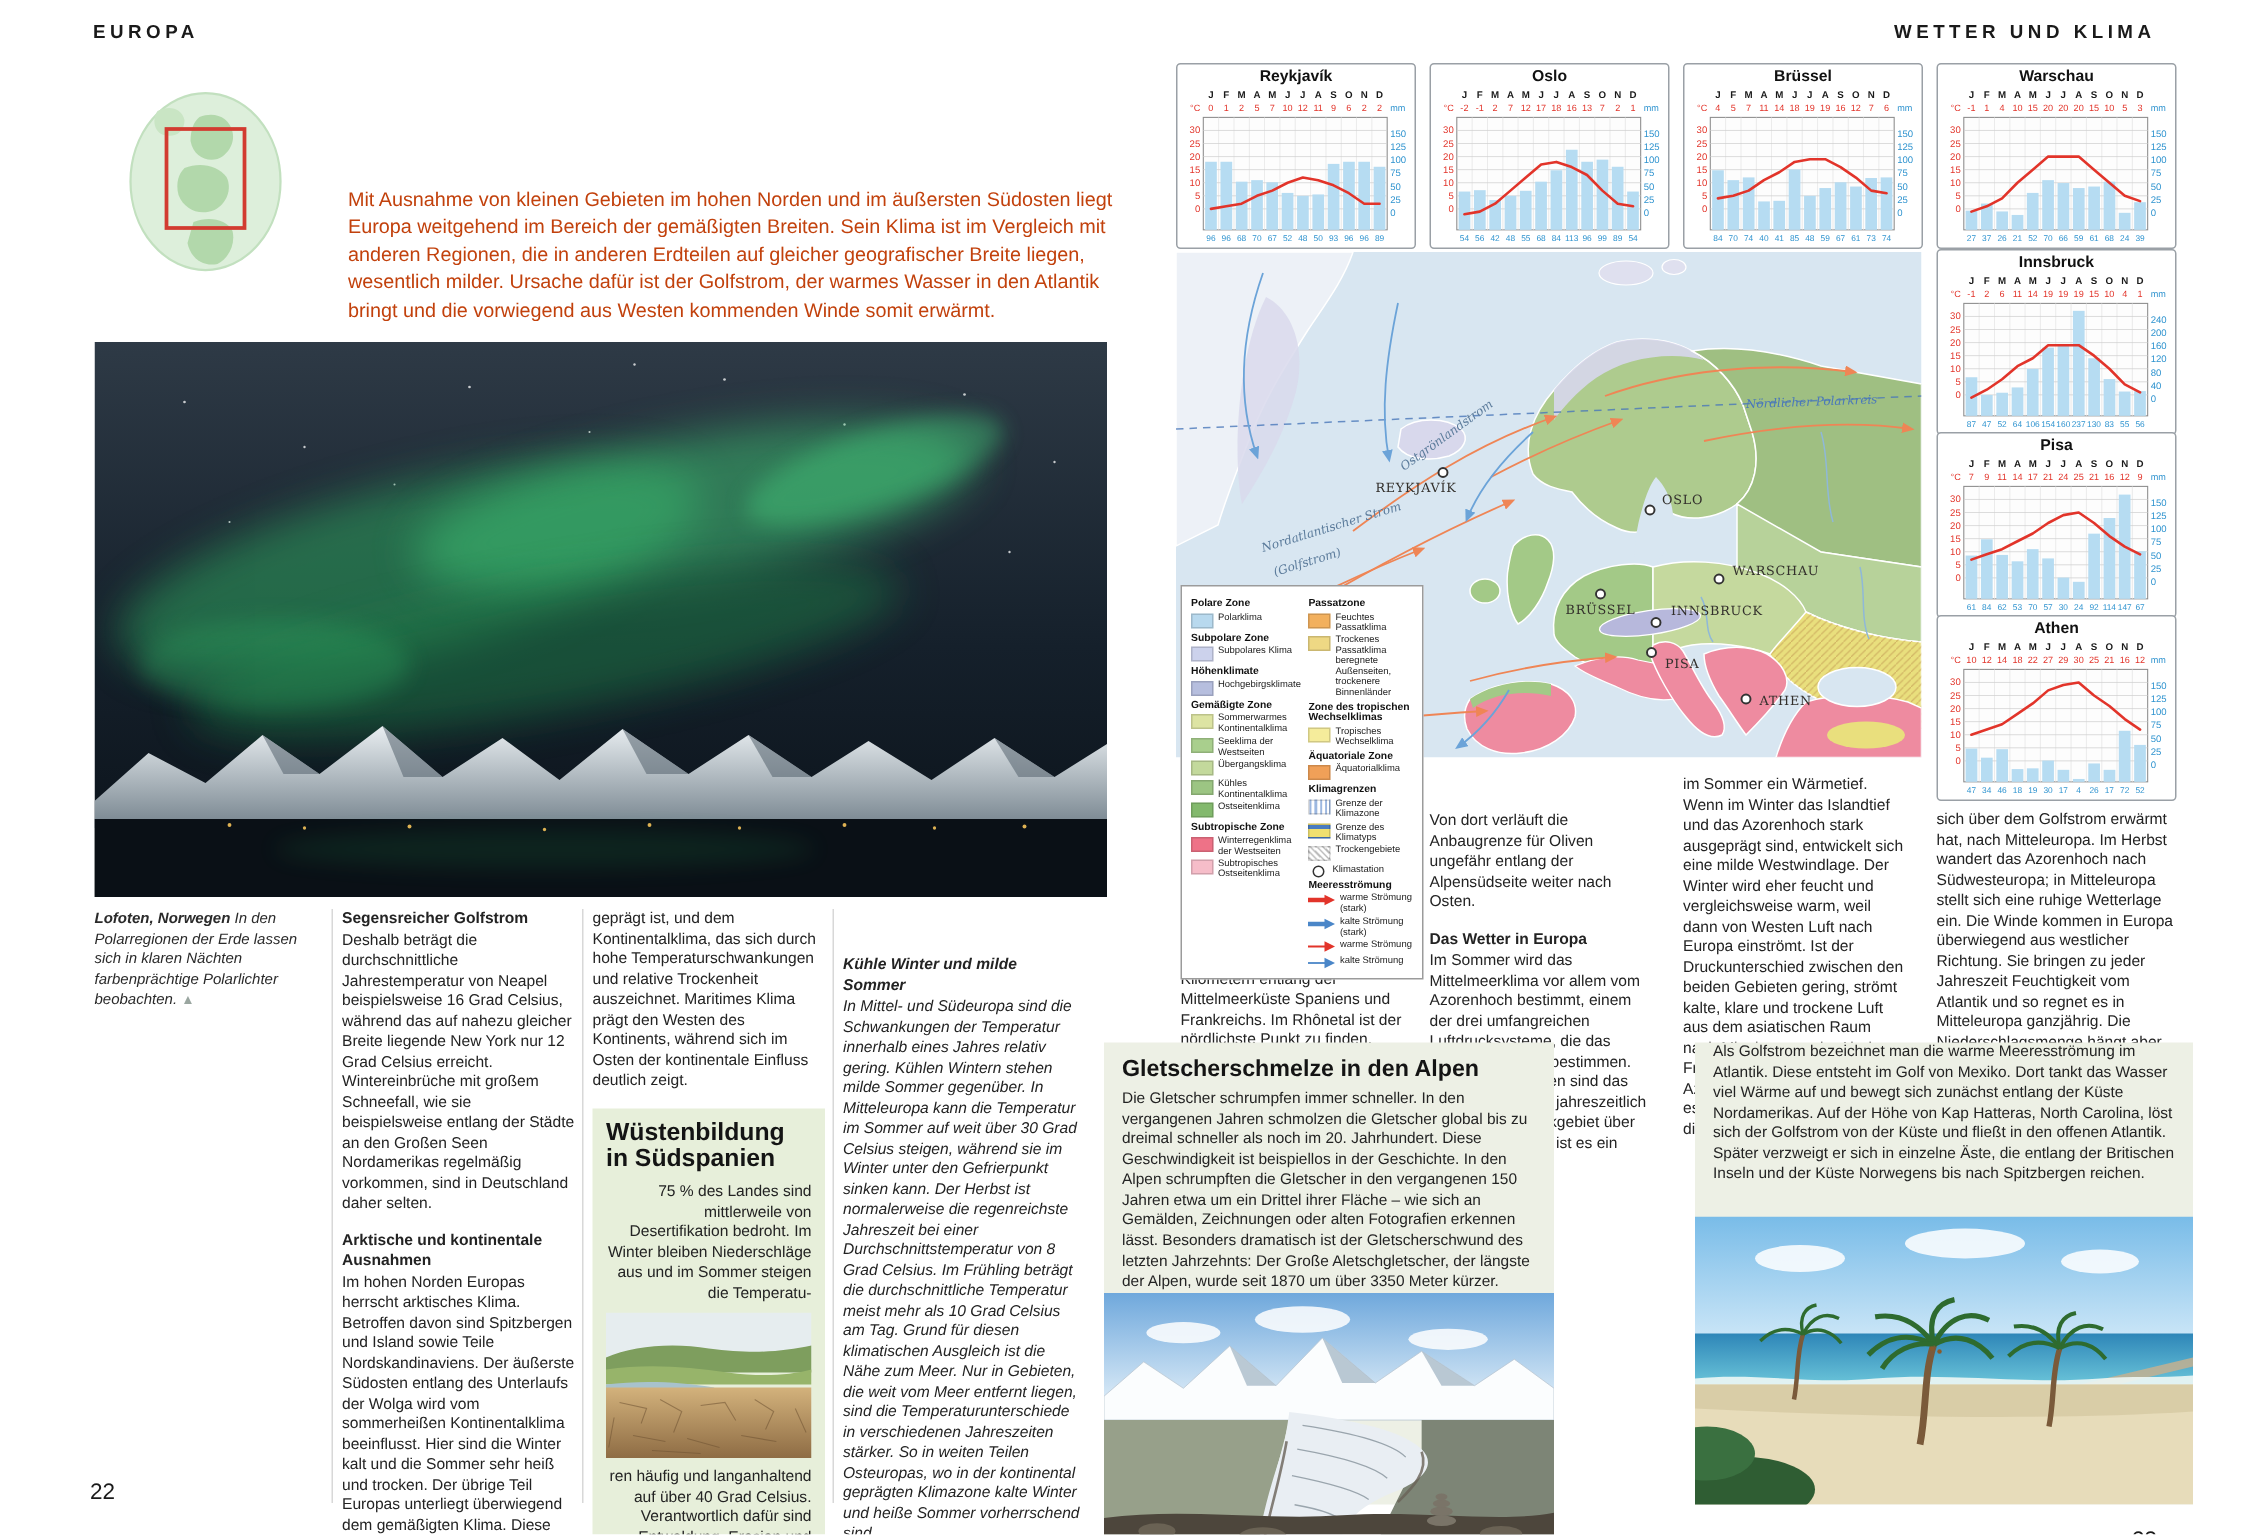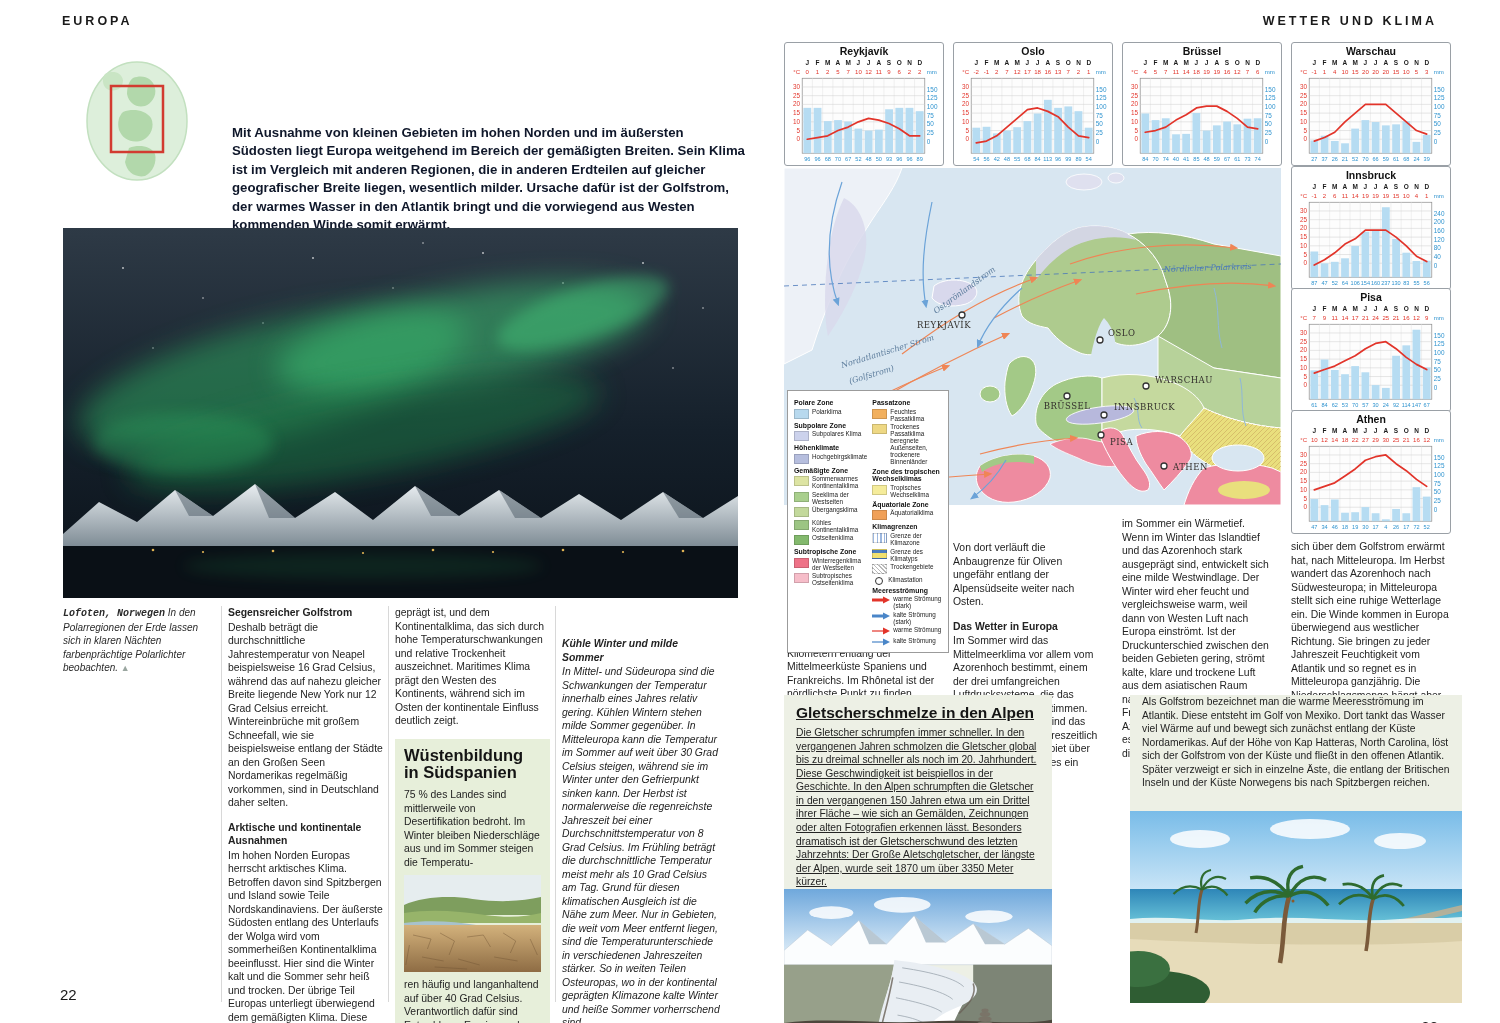--- a/index.html
+++ b/index.html
@@ -11,42 +11,42 @@
   #runhead-right{right:63px;top:14px;}
   .pagenum{font-size:15px;color:#1a1a1a;}
   #pagenum-left{left:60px;top:986px;}
   #pagenum-right{right:62px;top:986px;margin-top:32px;}
 
   
   #globe{left:85px;top:60px;width:105px;height:122px;}
   #title{left:232px;top:48px;width:520px;line-height:1.04;color:#58595c;font-weight:bold;}
   .t-big{font-size:41px;}
   .t-med{font-size:28px;}
-  #intro{left:232px;top:124px;width:514px;font-size:13.2px;font-weight:bold;color:#0f172a;line-height:1.4;}
+  #intro{left:232px;top:124px;width:514px;font-size:13.2px;font-weight:normal;color:#c2410c;line-height:1.4;}
 
   #aurora{left:63px;top:228px;width:675px;height:370px;}
   #aurora svg,#desert svg,.boxphoto svg{display:block;width:100%;height:100%;}
 
   #caption{left:63px;top:606px;width:152px;font-size:10px;line-height:1.35;color:#2a2a2a;}
-  .cap-bold{font-weight:bold;font-style:italic;font-family:Liberation Mono, monospace;}
+  .cap-bold{font-weight:bold;font-style:italic;}
   .cap-it{font-style:italic;}
   .cap-mark{color:#9aa6a0;font-size:9px;}
 
   .colrule{width:1px;background:#d8d8d8;top:606px;height:396px;}
   #rule1{left:221px;} #rule2{left:388px;} #rule3{left:555px;}
 
   .bodycol{font-size:10.4px;line-height:1.3;color:#232323;}
   #lcol1{left:228px;top:606px;width:155px;}
   #lcol2{left:395px;top:606px;width:155px;}
   #lcol3{left:562px;top:637px;width:160px;font-style:italic;}
   .bh{font-weight:bold;margin:0 0 1px 0;}
   .bp{margin:0 0 11px 0;}
   .greenbox{background:#e7efda;padding:8px 9px 9px;margin-top:2px;}
   .greenbox .gb-title{font-size:16.5px;font-weight:bold;line-height:1.08;color:#141414;margin-bottom:6px;}
-  .greenbox .gb-p{font-size:10.4px;line-height:1.3;margin:0 0 6px 0;}
+  .greenbox .gb-p{font-size:10.4px;line-height:1.3;margin:0 0 6px 0;text-align:right;}
   #desert{width:100%;height:97px;margin:2px 0 6px;}
 
   
   .chart{width:160px;background:#fff;border:1px solid #9aa0a6;border-radius:3px;padding:3px 2px 2px;box-sizing:border-box;}
   .c-title{text-align:center;font-size:10.5px;font-weight:bold;color:#111;line-height:1.1;}
   .chart svg{display:block;width:100%;}
   #ch0{left:784px;top:42px;} #ch1{left:953px;top:42px;} #ch2{left:1122px;top:42px;} #ch3{left:1291px;top:42px;}
   #ch4{left:1291px;top:166px;} #ch5{left:1291px;top:288px;} #ch6{left:1291px;top:410px;}
 
   #map{left:784px;top:168px;width:497px;height:337px;}
@@ -67,21 +67,21 @@
   .lg-arrow{flex:0 0 18px;margin-top:1px;}
   .lg-l{font-size:6.3px;line-height:1.12;color:#222;}
 
   .rcol{font-size:10.4px;line-height:1.3;color:#232323;}
   #rcol0{left:787px;top:606px;width:153px;}
   #rcol1{left:953px;top:541px;width:152px;}
   #rcol2{left:1122px;top:517px;width:150px;}
   #rcol3{left:1291px;top:540px;width:160px;}
 
   .infobox{top:695px;height:308px;background:#edf0e5;display:flex;flex-direction:column;box-sizing:border-box;}
-  #box-glacier{left:784px;width:268px;text-decoration:underline;}
+  #box-glacier{left:736px;width:300px;}
   #box-gulf{left:1130px;width:332px;}
   .ib-title{font-size:15.5px;font-weight:bold;color:#141414;padding:9px 12px 4px;}
   .ib-text{font-size:10.3px;line-height:1.32;padding:0 12px;}
   .boxphoto{margin-top:auto;width:100%;height:192px;}
 </style>
 </head>
 <body>
 
 <div id="spread">
 

